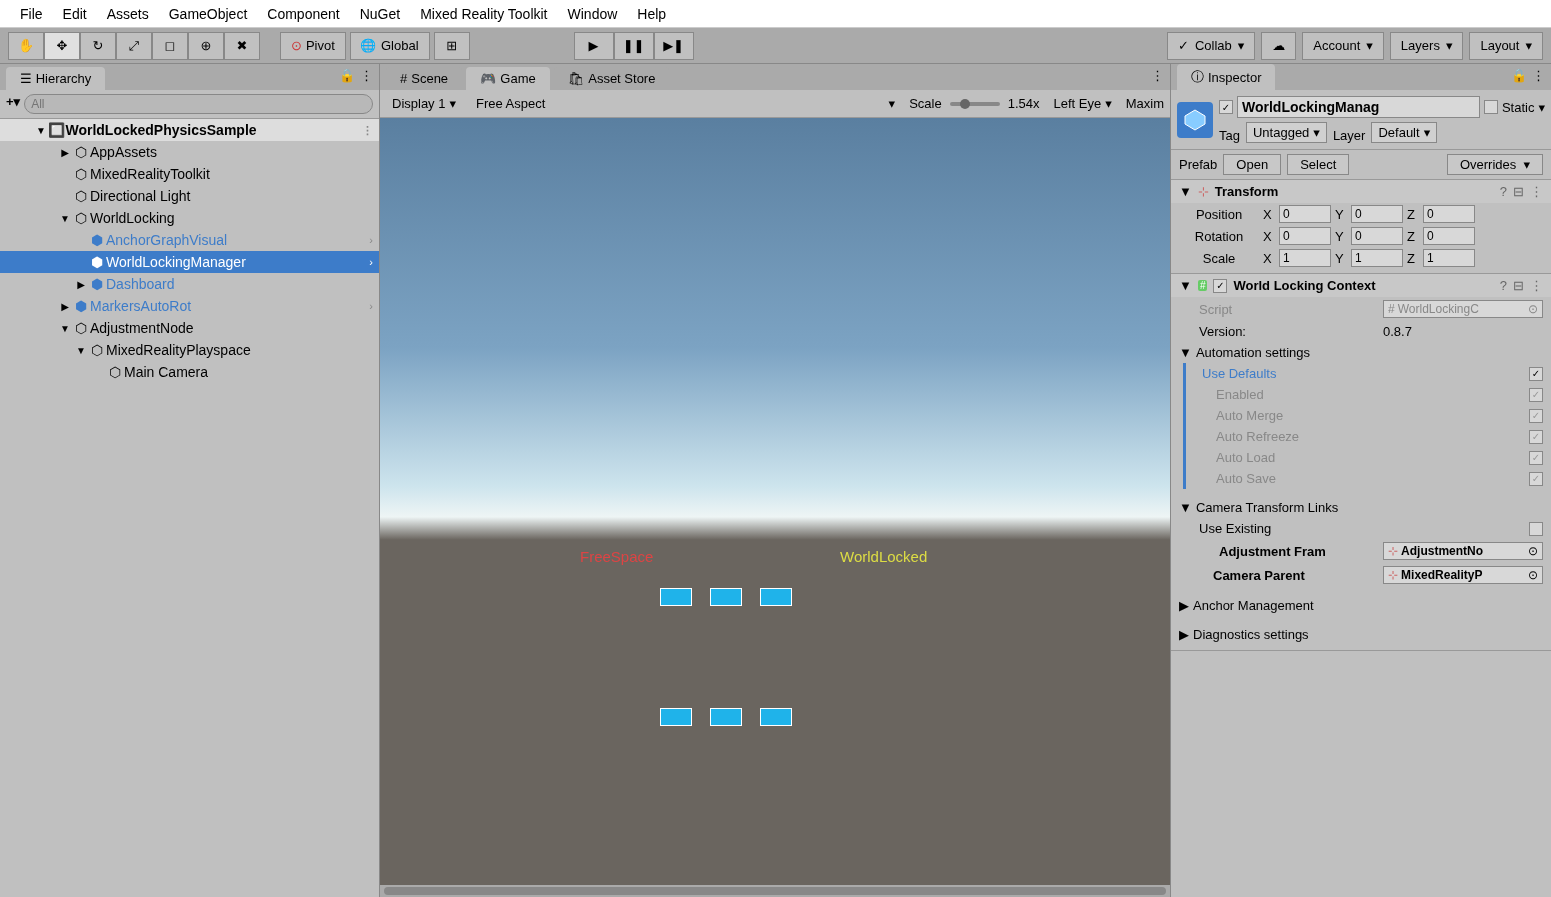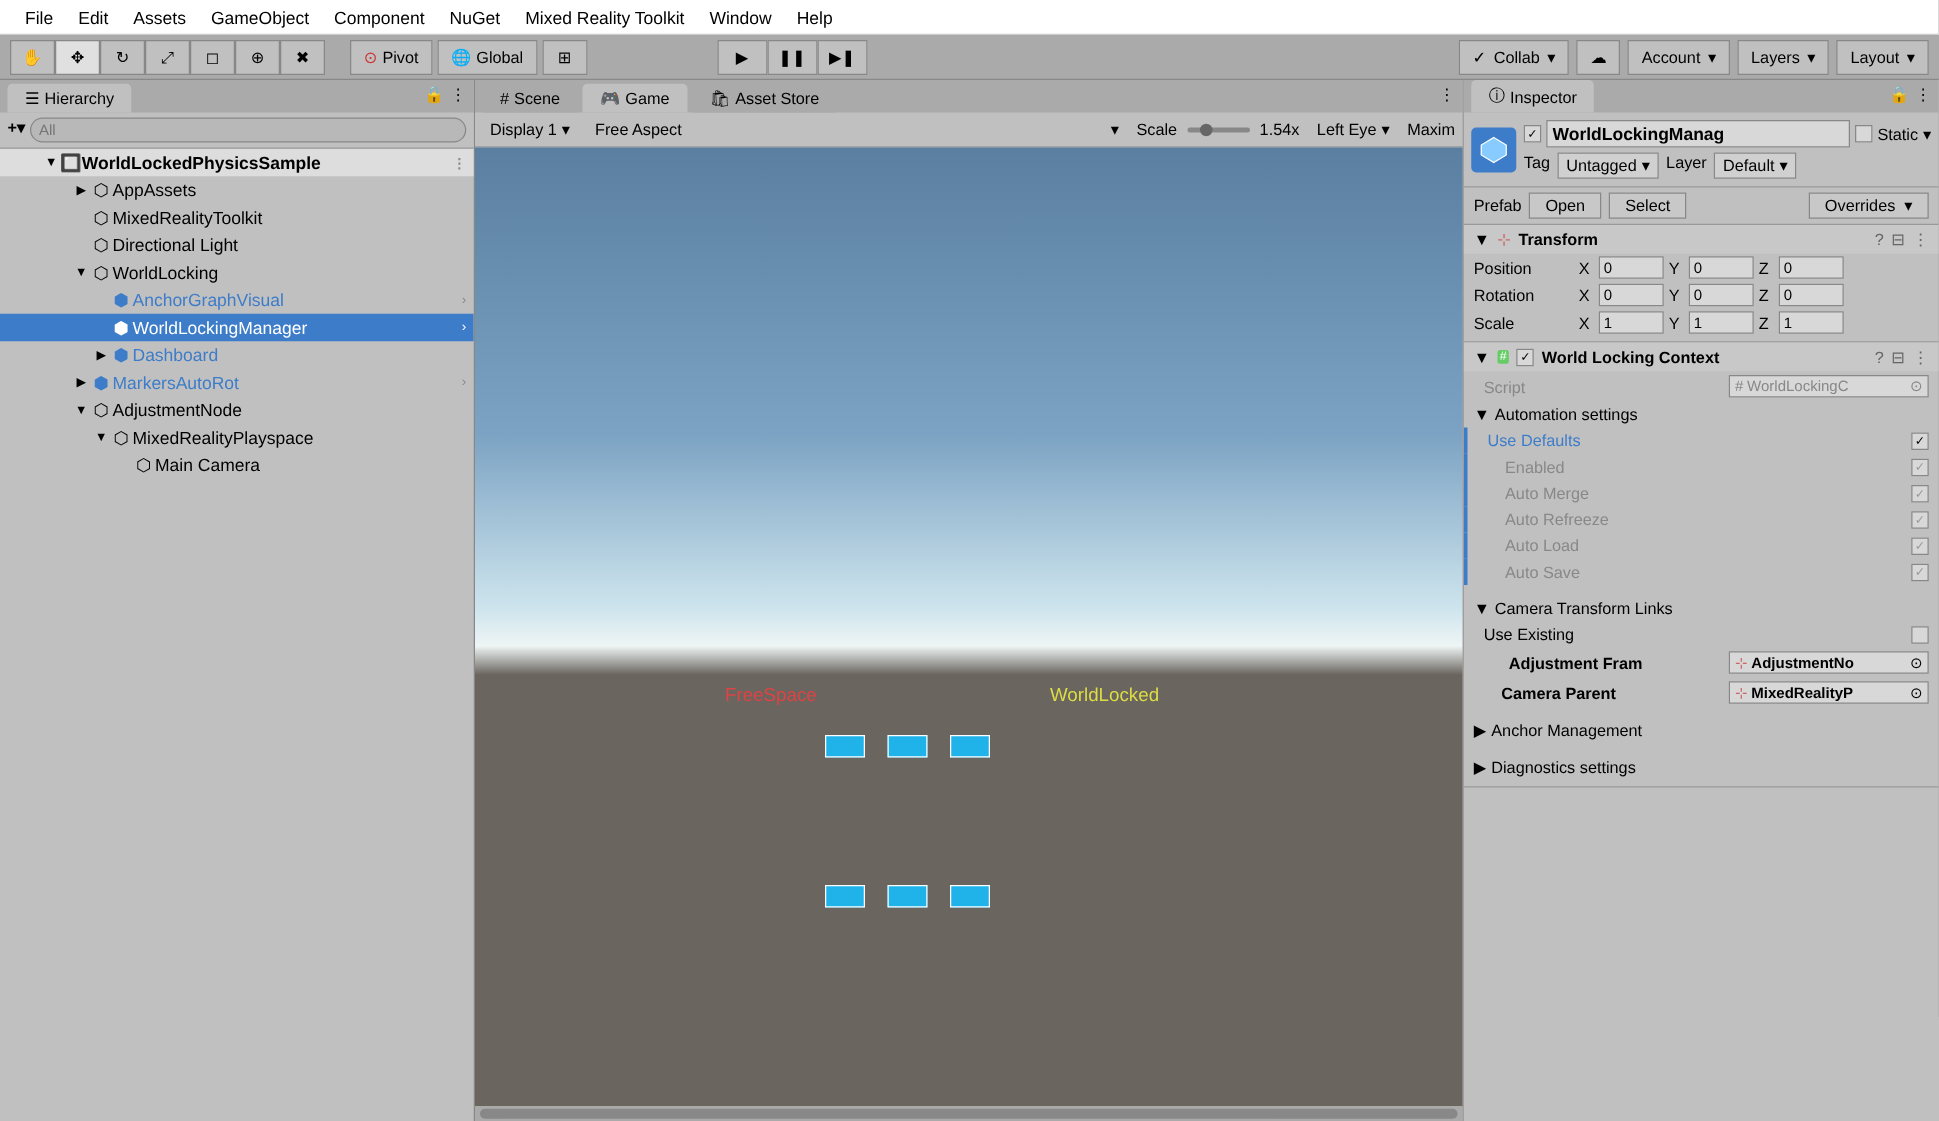--- a/index.html
+++ b/index.html
@@ -52,34 +52,34 @@
 .game-view { flex: 1; background: linear-gradient(to bottom, #5a7fa0 0%, #7ca3c3 30%, #cde4ed 48%, #eef5f5 52%, #6a655f 55%, #6a655f 100%); position: relative; overflow: hidden; }
 .game-scrollbar { height: 12px; background: #aaa; position: relative; }
 .game-scrollbar-thumb { position: absolute; left: 4px; right: 4px; top: 2px; bottom: 2px; background: #888; border-radius: 4px; }
 
 
 .inspector { width: 380px; background: #c0c0c0; display: flex; flex-direction: column; overflow-y: auto; }
 .insp-header { padding: 6px; display: flex; align-items: center; gap: 6px; border-bottom: 1px solid #999; }
 .go-icon { width: 36px; height: 36px; background: #3d7cc9; border-radius: 4px; display: flex; align-items: center; justify-content: center; }
 .insp-name-row { flex: 1; display: flex; align-items: center; gap: 4px; }
 .insp-name { flex: 1; padding: 2px 4px; border: 1px solid #888; background: #d8d8d8; font-weight: bold; font-size: 14px; }
-.insp-row { padding: 4px 8px; display: flex; align-items: flex-start; gap: 6px; font-size: 13px; }
+.insp-row { padding: 4px 8px; display: flex; align-items: flex-end; gap: 6px; font-size: 13px; }
 .tag-dd { padding: 2px 6px; border: 1px solid #888; background: #d0d0d0; display: flex; align-items: center; gap: 4px; cursor: pointer; }
 .prefab-row { padding: 4px 8px; display: flex; align-items: center; gap: 6px; border-bottom: 1px solid #999; }
 .prefab-btn { padding: 2px 12px; background: #c8c8c8; border: 1px solid #888; cursor: pointer; font-size: 13px; }
 .component { border-bottom: 1px solid #999; }
 .comp-header { padding: 4px 8px; display: flex; align-items: center; gap: 6px; background: #c8c8c8; cursor: pointer; }
 .comp-title { font-weight: bold; flex: 1; }
 .comp-icons { display: flex; gap: 6px; color: #666; }
 .transform-row { padding: 2px 8px; display: flex; align-items: center; gap: 4px; font-size: 13px; }
-.xform-label { width: 80px; }
+.xform-label { width: 80px; text-align: center; }
 .xform-field { display: flex; align-items: center; gap: 2px; }
 .xform-field label { width: 14px; }
 .xform-input { width: 52px; padding: 1px 3px; border: 1px solid #888; background: #d8d8d8; font-size: 12px; }
-.prop-row { padding: 3px 8px 3px 16px; display: flex; align-items: center; gap: 6px; font-size: 13px; }
+.prop-row { padding: 3px 8px 3px 16px; display: flex; align-items: center; gap: 6px; font-size: 13px; margin-left: 12px; }
 .prop-label { flex: 1; }
 .prop-label.bold { font-weight: normal; color: #3d7cc9; }
 .prop-label.disabled { color: #888; }
 .section-hdr { padding: 3px 8px; display: flex; align-items: center; gap: 4px; font-size: 13px; cursor: pointer; }
 .blueline { border-left: 3px solid #3d7cc9; }
 .obj-field { flex: 1; padding: 1px 4px; border: 1px solid #888; background: #d8d8d8; display: flex; align-items: center; gap: 3px; font-size: 12px; max-width: 160px; }
 .checkbox { width: 14px; height: 14px; border: 1px solid #888; background: #d8d8d8; display: inline-flex; align-items: center; justify-content: center; font-size: 10px; }
 
 
 .debug-label { position: absolute; font-size: 15px; }
@@ -349,20 +349,24 @@
           </div>
       </div>
       <div class="prop-row">
         <span class="prop-label disabled">Script</span>
         <div class="obj-field" style="color:#888">
             <span>#</span>
             <span>WorldLockingC</span>
             <span style="margin-left:auto">⊙</span>
           </div>
       </div>
+      <div class="prop-row">
+        <span class="prop-label">Version:</span>
+        <span style="width:160px">0.8.7</span>
+      </div>
       <div class="section-hdr">
           <span>▼</span>
           <span>Automation settings</span>
         </div>
       <div class="prop-row blueline">
           <span class="prop-label bold">Use Defaults</span>
           <span class="checkbox">✓</span>
         </div>
       <div class="prop-row blueline" style="padding-left:30px">
           <span class="prop-label disabled">Enabled</span>

